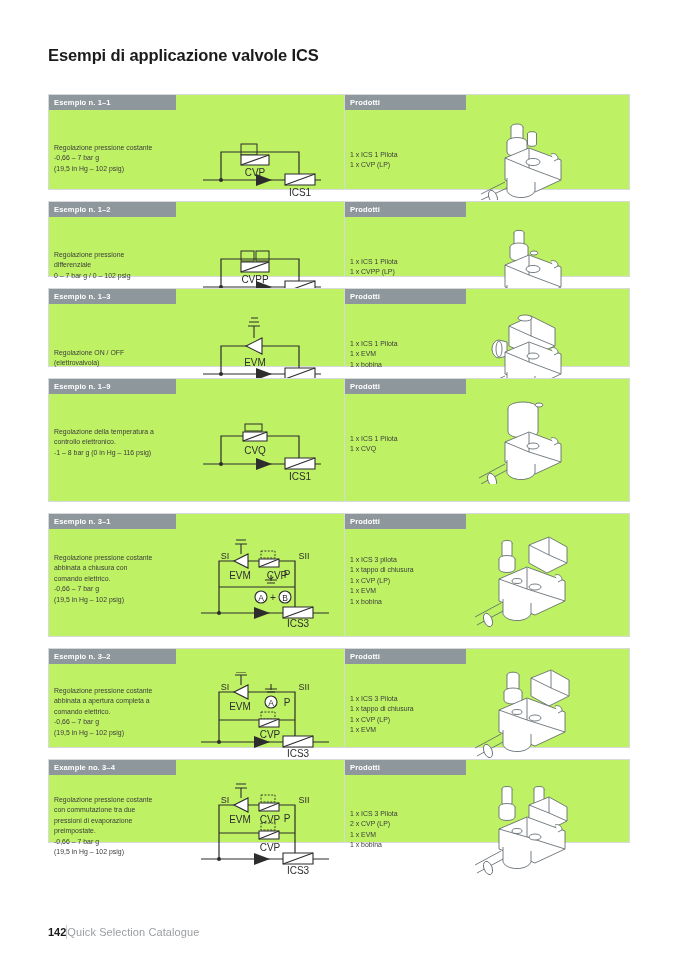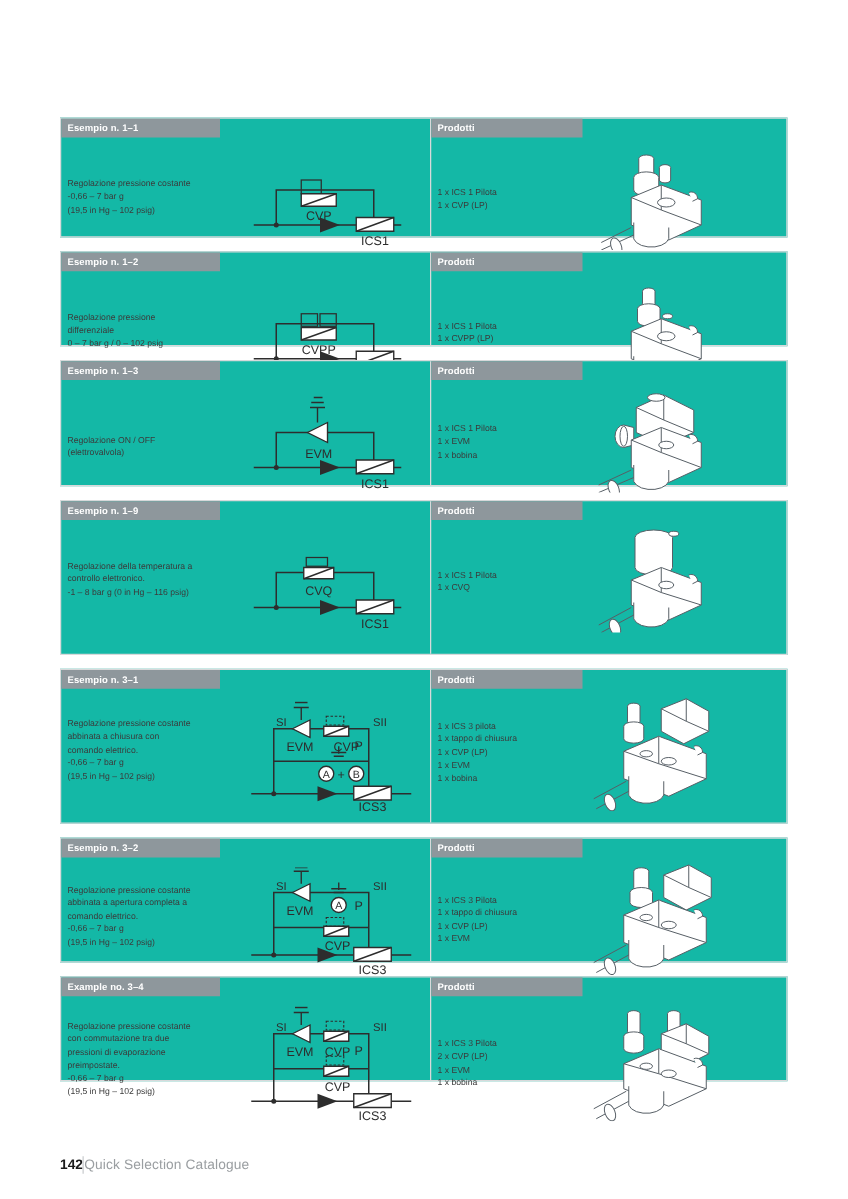--- a/index.html
+++ b/index.html
@@ -44,21 +44,21 @@
     position: absolute;
     left: 48px;
     top: 94px;
     width: 582px;
   }
   .row {
     position: relative;
     border: 1px solid #d7d9da;
     box-sizing: border-box;
     margin-bottom: 11px;
-    background: #14b8a6;
+    background: #bef264;
     display: flex;
   }
   .col-left {
     width: 296px;
     box-sizing: border-box;
     position: relative;
     border-right: 1px solid #d7d9da;
   }
   .col-right {
     flex: 1;
@@ -128,20 +128,21 @@
   .schem text {
     font-family: "Liberation Sans", sans-serif;
     fill: #2d2d2d;
   }
 </style>
 </head>
 <body>
 
 <div class="page">
 
+  <div class="page-title">Esempi di applicazione valvole ICS</div>
 
   <div class="table">
 
     <div class="row" style="height:96px">
       <div class="col-left">
         <div class="bar bar-left">Esempio n. 1–1</div>
         <div class="cell-body">
           <div class="desc" style="top:33px">
             <div>Regolazione pressione costante</div>
             <div>-0,66 – 7 bar g</div>
@@ -249,21 +250,21 @@
                 <path d="M30 60 L30 70 a14 8 0 0 0 28 3 L58 64"></path>
                 <path d="M4 76 L28 64 M4 82 L30 70"></path>
                 <ellipse cx="16" cy="79" rx="4" ry="7" transform="rotate(-22 16 79)"></ellipse>
               </g>
             </svg>
           </div>
         </div>
       </div>
     </div>
 
-    <div class="row" style="height:101px">
+    <div class="row" style="height:79px">
       <div class="col-left">
         <div class="bar bar-left">Esempio n. 1–3</div>
         <div class="cell-body">
           <div class="desc" style="top:44px">
             <div>Regolazione ON / OFF</div>
             <div>(elettrovalvola)</div>
           </div>
           <div class="schem" style="left:150px; top:12px">
             <svg width="130" height="76" viewBox="0 0 130 76">
               <g stroke="#2d2d2d" fill="none" stroke-width="1.2">

